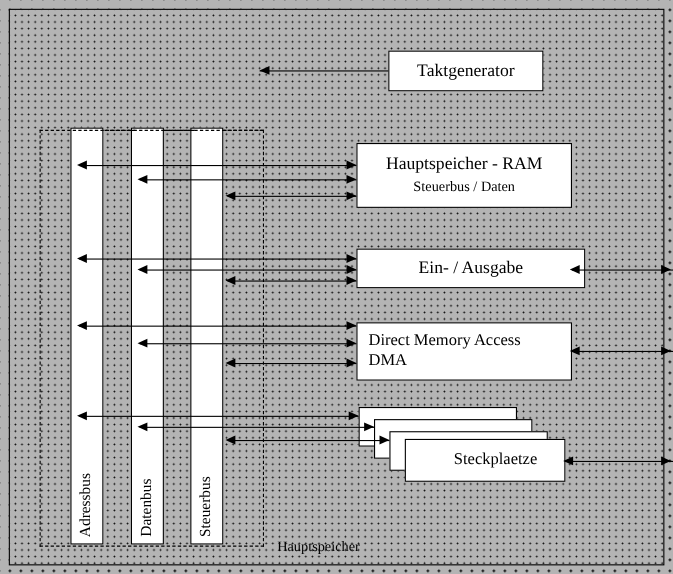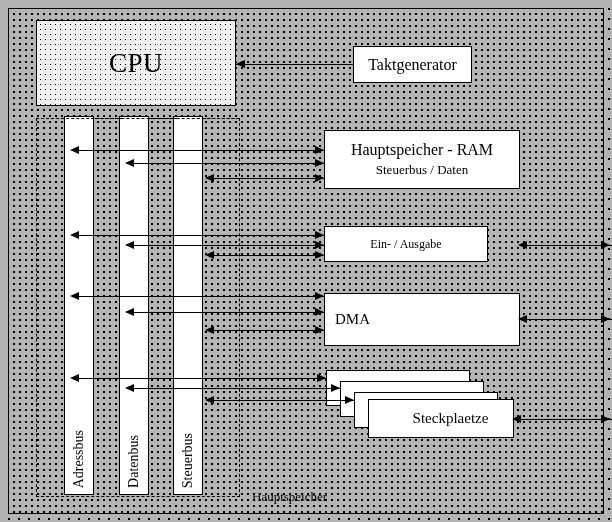--- a/index.html
+++ b/index.html
@@ -56,30 +56,30 @@
     background-size:5px 5px;
     background-position:1px 1px;
     font-size:27px;
     z-index:8;
   }
   #cpu .lbl{
     background:transparent;
     letter-spacing:.5px;
   }
 
-  #takt{left:353px;top:46px;width:119px;height:37px;font-size:16px;}
+  #takt{left:353px;top:46px;width:141px;height:37px;font-size:16px;}
 
   #ram{
     left:324px;top:130px;width:196px;height:59px;
     flex-direction:column;justify-content:center;gap:3px;
   }
   #ram .l1{font-size:16px;}
   #ram .l2{font-size:13px;}
 
-  #eio{left:324px;top:226px;width:164px;height:36px;font-size:12px;justify-content:center;}
+  #eio{left:324px;top:226px;width:208px;height:36px;font-size:16px;justify-content:center;}
 
   #dma{
     left:324px;top:293px;width:196px;height:53px;
     flex-direction:column;align-items:flex-start;justify-content:center;
     padding-left:10px;gap:0px;
   }
   #dma .l1{font-size:15px;line-height:1.15;}
   #dma .l2{font-size:15px;line-height:1.15;}
 
   
@@ -201,23 +201,20 @@
     <div class="vbox">
       <span class="vtext">Datenbus</span>
     </div>
   </div>
   <div class="bus" id="bus-steuer">
     <div class="vbox">
       <span class="vtext">Steuerbus</span>
     </div>
   </div>
 
-  <div class="box" id="cpu">
-    <span class="lbl">CPU</span>
-  </div>
 
   <div class="dstub" style="left:95px;top:118px;width:28px;"></div>
   <div class="dstub" style="left:149px;top:118px;width:28px;"></div>
   <div class="dstub" style="left:203px;top:118px;width:36px;"></div>
   <div id="dash-top"></div>
 
   <div class="box" id="takt">
     <span>Taktgenerator</span>
   </div>
 
@@ -252,20 +249,21 @@
   <div class="arrow right" style="left:315px;top:241px;"></div>
   <div class="hline" style="left:207px;top:255px;width:117px;"></div>
   <div class="arrow left" style="left:205px;top:251px;"></div>
   <div class="arrow right" style="left:315px;top:251px;"></div>
 
   <div class="hline" style="left:520px;top:245px;width:92px;"></div>
   <div class="arrow left" style="left:518px;top:241px;"></div>
   <div class="arrow right" style="left:601px;top:241px;"></div>
 
   <div class="box" id="dma">
+    <span class="l1">Direct Memory Access</span>
     <span class="l2">DMA</span>
   </div>
   <div class="hline" style="left:72px;top:296px;width:252px;"></div>
   <div class="arrow left" style="left:70px;top:292px;"></div>
   <div class="arrow right" style="left:315px;top:292px;"></div>
   <div class="hline" style="left:127px;top:312px;width:197px;"></div>
   <div class="arrow left" style="left:125px;top:308px;"></div>
   <div class="arrow right" style="left:315px;top:308px;"></div>
   <div class="hline" style="left:207px;top:330px;width:117px;"></div>
   <div class="arrow left" style="left:205px;top:326px;"></div>

